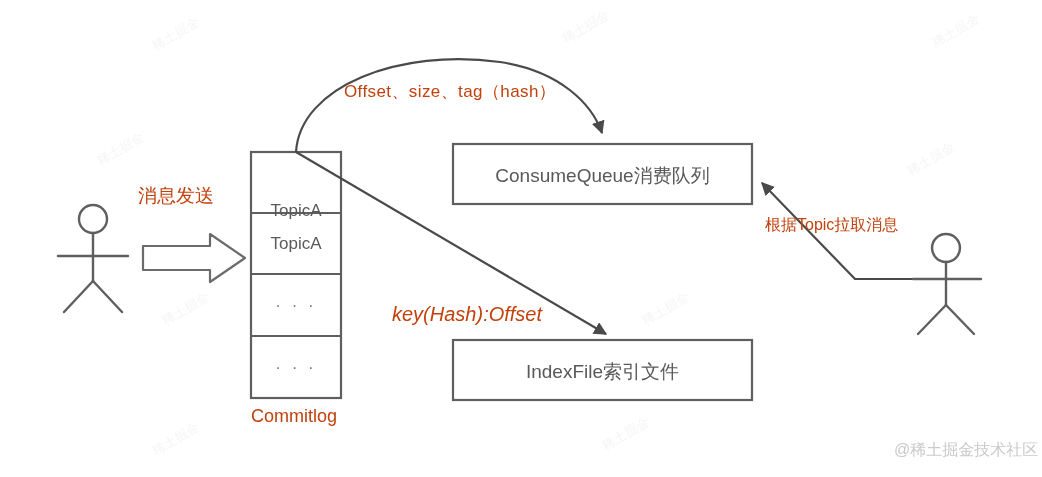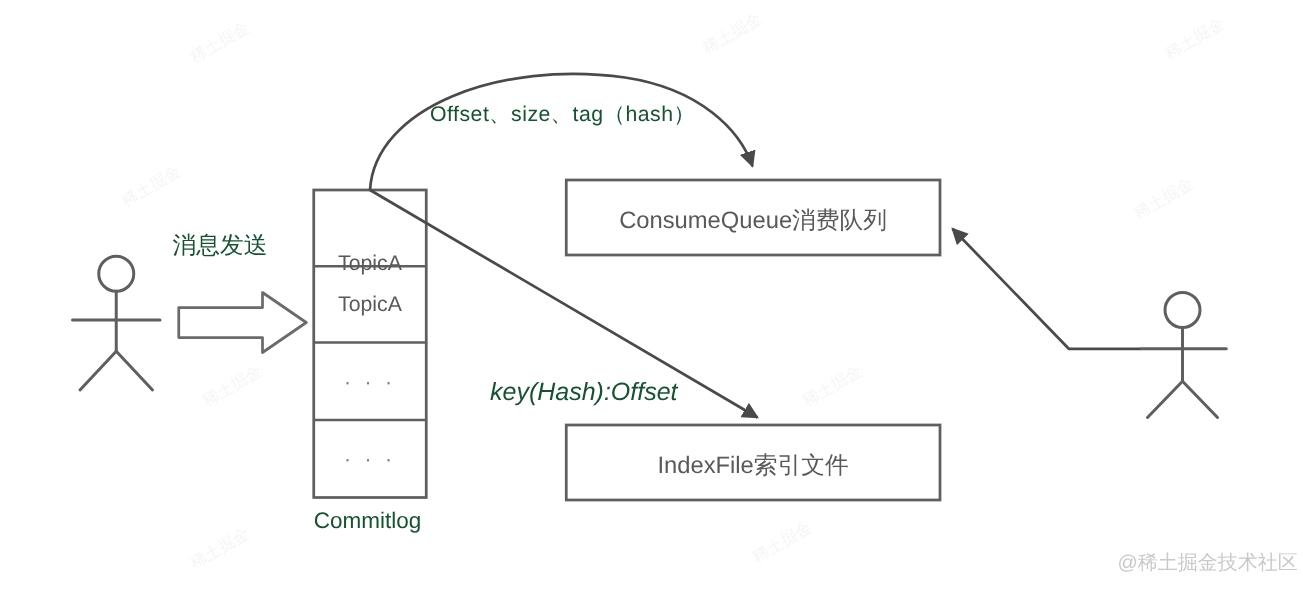--- a/index.html
+++ b/index.html
@@ -20,21 +20,21 @@
   }
   #diagram-svg {
     position: absolute;
     left: 0;
     top: 0;
     width: 1042px;
     height: 477px;
   }
   .lbl {
     position: absolute;
-    color: #14532d;
+    color: #c2410c;
     white-space: nowrap;
     font-family: "Liberation Sans", "DejaVu Sans", sans-serif;
   }
   .box-label {
     position: absolute;
     color: #595959;
     white-space: nowrap;
     font-size: 19px;
     text-align: center;
     font-family: "Liberation Sans", "DejaVu Sans", sans-serif;
@@ -157,20 +157,21 @@
       <line x1="946" y1="305" x2="974" y2="334"></line>
     </g>
   </svg>
 
   <div class="lbl" id="label-send-message">消息发送</div>
 
   <div class="lbl" id="label-offset-size-tag">Offset、size、tag（hash）</div>
 
   <div class="lbl" id="label-key-hash-offset">key(Hash):Offset</div>
 
+  <div class="lbl" id="label-pull-by-topic">根据Topic拉取消息</div>
 
   <div class="lbl" id="label-commitlog">Commitlog</div>
 
   <div class="cell-label" style="left:251px; top:173px; width:90px;margin-top:28px;">TopicA</div>
   <div class="cell-label" style="left:251px; top:234px; width:90px;">TopicA</div>
   <div class="dots-label" style="left:251px; top:296px; width:90px;">· · ·</div>
   <div class="dots-label" style="left:251px; top:358px; width:90px;">· · ·</div>
 
   <div class="box-label" style="left:453px; top:359px; width:299px;">IndexFile索引文件</div>
   <div class="box-label" style="left:453px; top:163px; width:299px;">ConsumeQueue消费队列</div>

